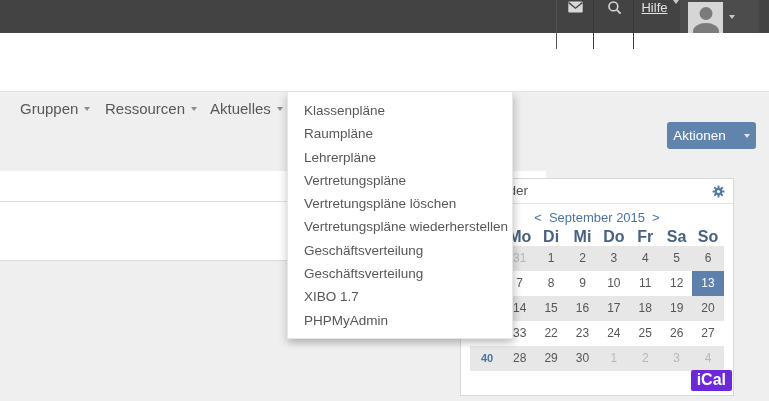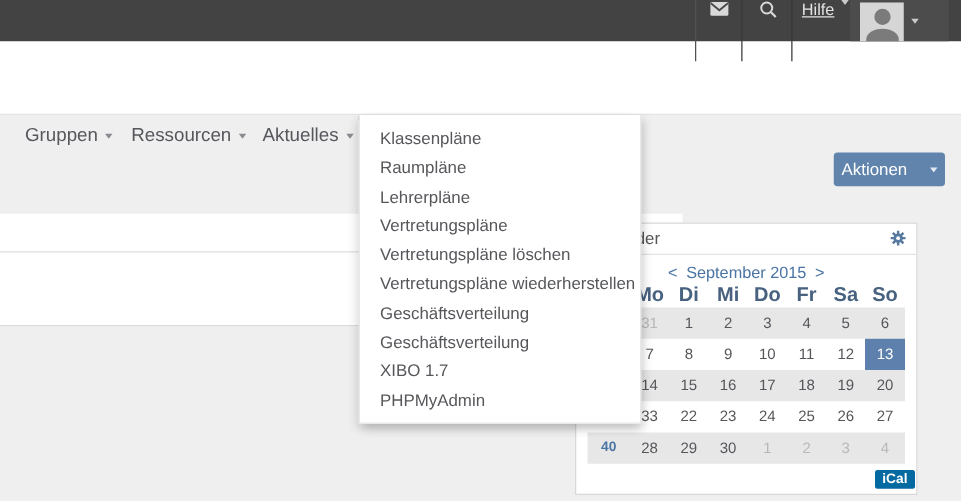--- a/index.html
+++ b/index.html
@@ -48,21 +48,21 @@
   .cal-grid{padding:0 9px;}
   .cal-row{display:flex;height:25px;}
   .cal-row.head{height:18px;}
   .cal-row.stripe{background:#e7e7e8;}
   .wkcell{width:34px;text-align:center;font-size:11px;font-weight:bold;color:#4a74a4;line-height:25px;}
   .hcell{width:31.4px;text-align:center;font-size:16px;font-weight:bold;color:#47617f;line-height:18px;}
   .hwk{width:34px;}
   .dcell{width:31.4px;text-align:center;font-size:12px;color:#55565a;line-height:25px;cursor:pointer;}
   .dcell.muted{color:#b8b8ba;}
   .dcell.selected{background:#5d81ac;color:#ffffff;}
-  .ical{position:absolute;right:1px;bottom:4px;background:#0369a1;color:#ffffff;font-size:11px;font-weight:bold;padding:1px 6px 2px;border-radius:2px;cursor:pointer;}
+  .ical{position:absolute;right:1px;bottom:4px;background:#6d28d9;color:#ffffff;font-size:16px;font-weight:bold;padding:1px 6px 2px;border-radius:2px;cursor:pointer;}
 
   
   .dropdown{position:absolute;left:287px;top:92px;width:226px;background:#ffffff;border:1px solid #e7e7e7;border-top:none;box-sizing:border-box;padding:7px 0 6px;box-shadow:3px 4px 7px rgba(0,0,0,0.16),-3px 4px 7px rgba(0,0,0,0.10);z-index:40;}
   .dropdown .item{height:23.3px;line-height:23.3px;padding:0 16px;font-size:13.5px;color:#56575b;white-space:nowrap;cursor:pointer;}
 </style>
 </head>
 <body>
 
 <div class="page">
 

